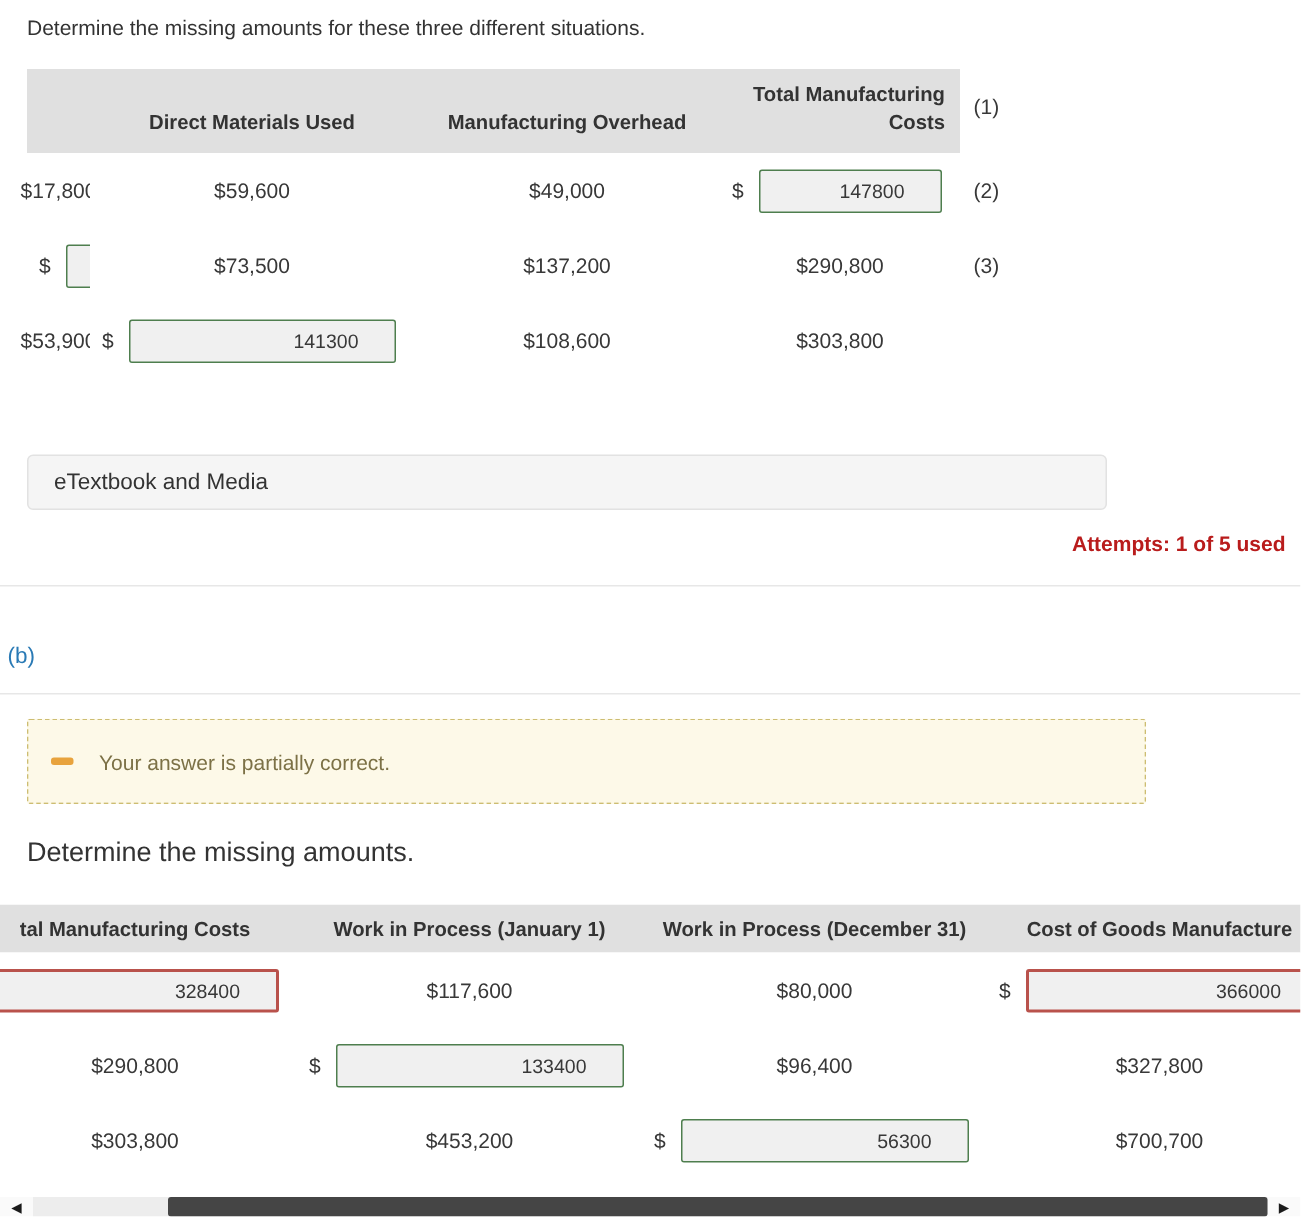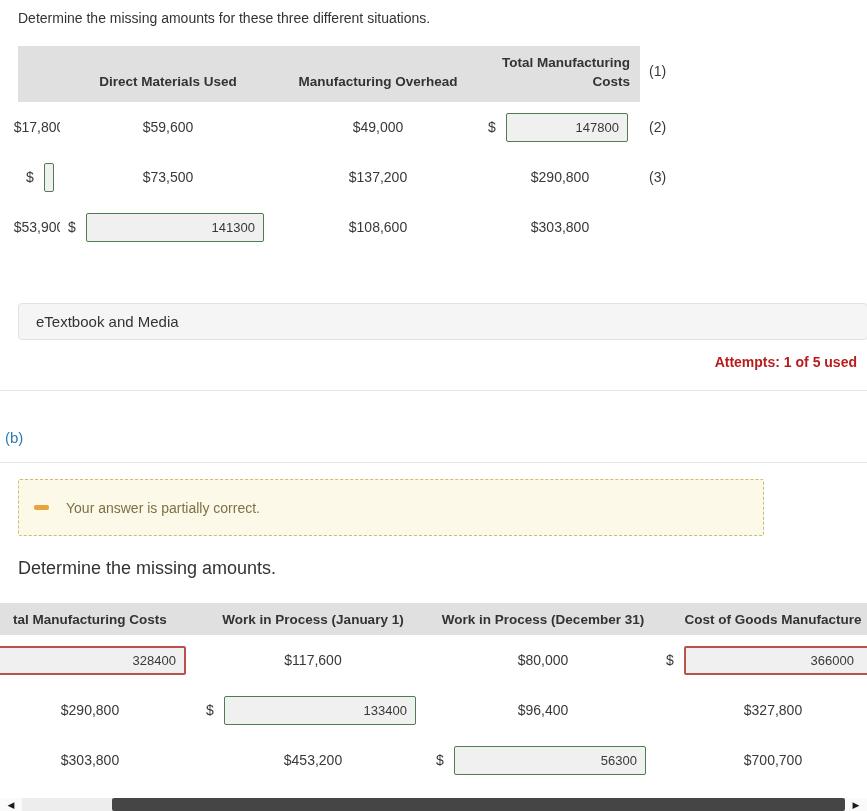--- a/index.html
+++ b/index.html
@@ -39,33 +39,33 @@
   .td.input-cell { justify-content: flex-start; padding: 0 12px 0 8px; gap: 10px; }
   .cur { flex: 0 0 auto; }
   input.answer {
     flex: 1 1 auto;
     min-width: 0;
     height: 29px;
     background: #f0f0f0;
     border: 1.5px solid #4e7e4e;
     border-radius: 2px;
     text-align: right;
-    padding-right: 8px;
+    padding-right: 24px;
     font-size: 13px;
     font-family: "Liberation Sans", sans-serif;
     color: #383838;
     outline: none;
   }
   input.answer.wrong { border: 2px solid #b9524c; }
   input.answer.pr-lg { padding-right: 20px; }
 
   
   .etextbook {
     margin: 51px 0 0 18px;
-    width: 850px; height: 37px;
+    width: 720px; height: 37px;
     background: #f5f5f5;
     border: 1px solid #e2e2e2;
     border-radius: 4px;
     display: flex; align-items: center;
     padding-left: 17px;
     font-size: 15px;
     color: #333;
     cursor: pointer;
   }
   .attempts {

